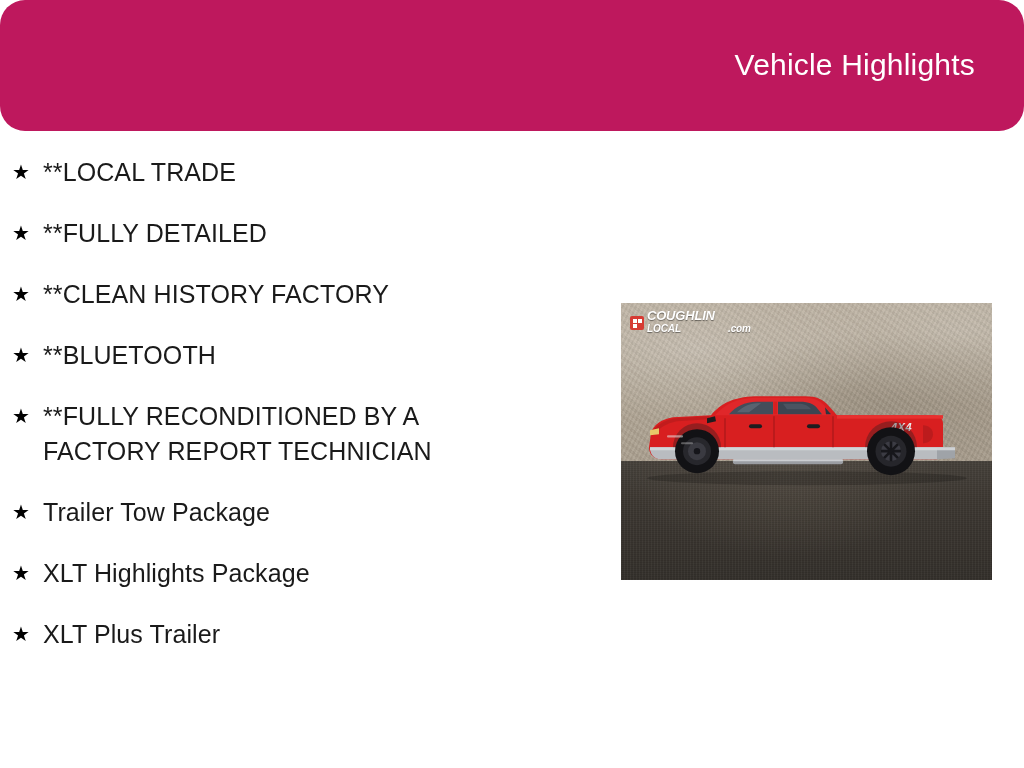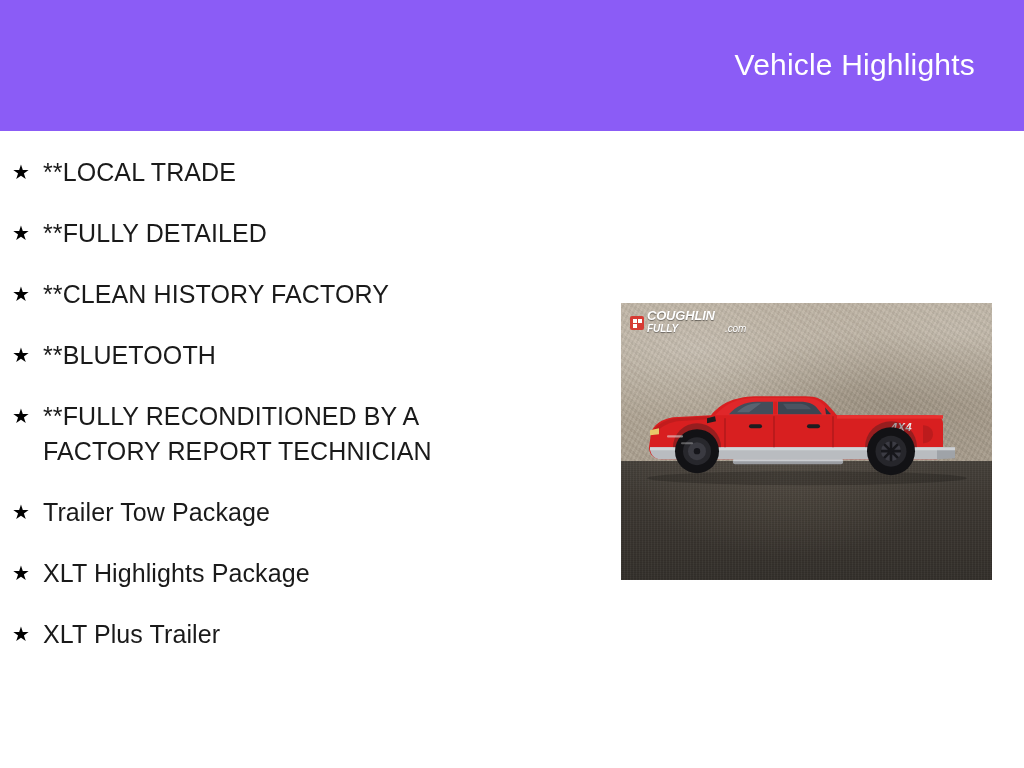--- a/index.html
+++ b/index.html
@@ -15,22 +15,23 @@
     position: relative;
   }
 
   
   .header-band {
     position: absolute;
     left: 0;
     top: 0;
     width: 1024px;
     height: 131px;
-    background: #8b5cf6;
+    background: #be185d;
     box-sizing: border-box;
+    border-radius: 25px;
   }
   .header-title {
     position: absolute;
     right: 49px;
     top: 47px;
     color: #ffffff;
     font-size: 30px;
     font-weight: 400;
     letter-spacing: 0.2px;
     white-space: nowrap;
@@ -162,21 +163,21 @@
   .wm-line2 {
     font-size: 10px;
     font-weight: 700;
     font-style: italic;
     color: #ffffff;
     letter-spacing: -0.1px;
     text-align: right;
     margin-top: 2px;
     text-shadow: 0 1px 1px rgba(0,0,0,0.45);
   }
-  .wm-line2 .dotcom { font-weight: 400; padding-left: 47px; }
+  .wm-line2 .dotcom { font-weight: 700; padding-left: 47px; }
 
   
   .truck {
     position: absolute;
     left: 16px;
     top: 47%;
     width: 340px;
     height: 104px;
     transform: translateY(-46%);
     z-index: 4;
@@ -236,21 +237,21 @@
 </div>
 
 <div class="vehicle-photo">
   <div class="photo-wall"></div>
   <div class="photo-ground"></div>
 
   <div class="photo-watermark">
     <span class="wm-logo"></span>
     <span class="wm-text">
       <span class="wm-line1">COUGHLIN</span>
-      <span class="wm-line2"><span>FULLY</span><span class="dotcom">.com</span></span>
+      <span class="wm-line2"><span>LOCAL</span><span class="dotcom">.com</span></span>
     </span>
   </div>
 
   <div class="truck">
     <svg viewBox="0 0 340 104" xmlns="http://www.w3.org/2000/svg">
 
       <ellipse cx="170" cy="93" rx="160" ry="7" fill="#000" opacity="0.18"></ellipse>
 
       <path d="M14 48 C16 40 24 34 36 32 L74 30 C84 18 96 12 118 11 L168 11 C180 11 186 14 192 21 L200 30 L296 30 C302 30 306 33 306 38 L306 70 L300 74 L24 74 C16 74 12 68 12 62 Z" fill="#d81f20"></path>
 

